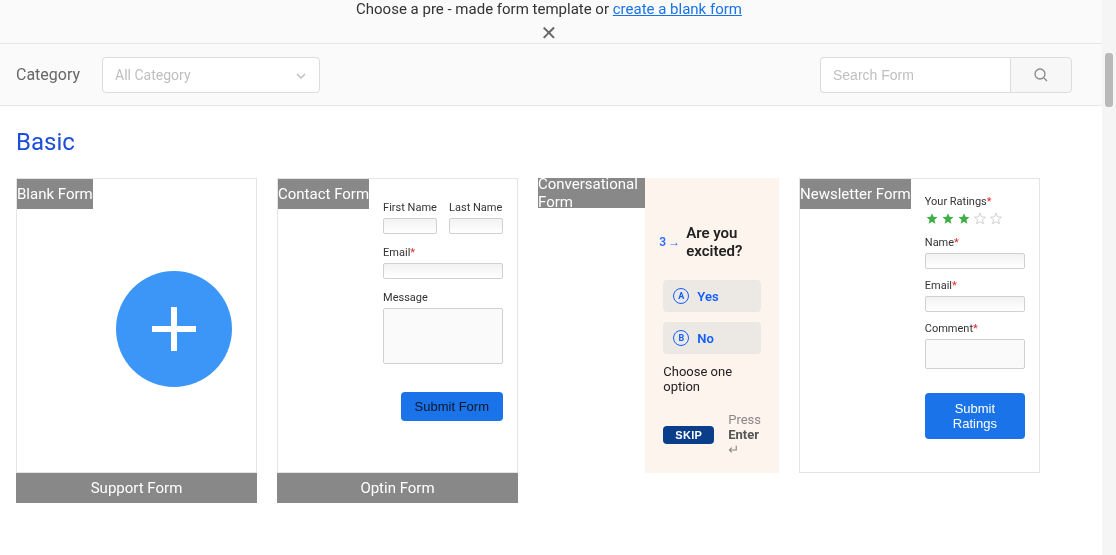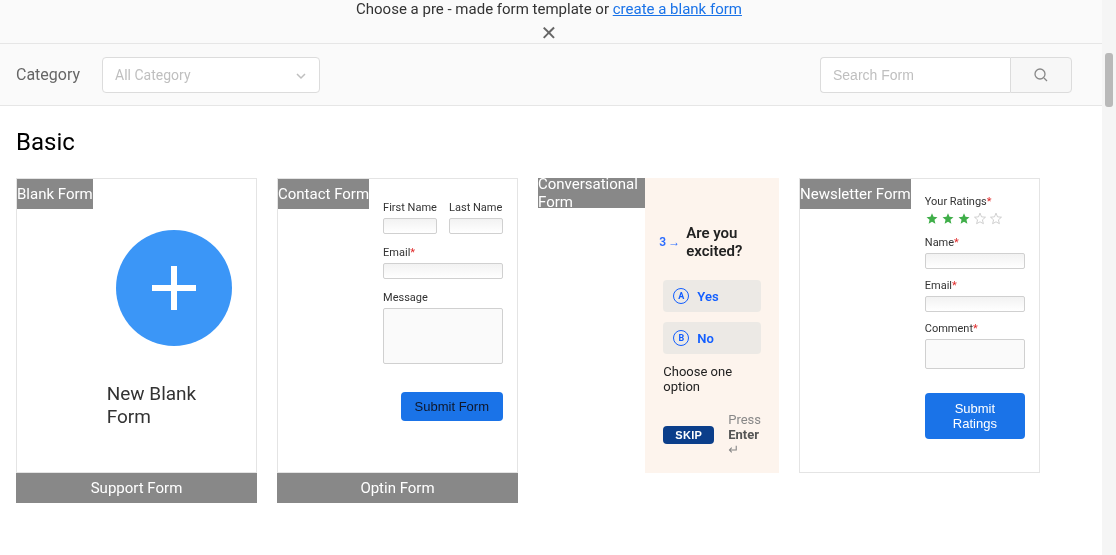--- a/index.html
+++ b/index.html
@@ -18,21 +18,21 @@
   .filter-left { display: flex; align-items: center; gap: 22px; }
   .cat-label { font-size: 16px; color: #666; }
   .cat-select { width: 218px; height: 36px; border: 1px solid #dcdcdc; border-radius: 4px; background: #fff; display: flex; align-items: center; justify-content: space-between; padding: 0 12px; font-size: 14px; color: #bfbfbf; cursor: pointer; }
   .chevron { width: 12px; height: 12px; display: inline-block; }
   .search-wrap { display: flex; }
   .search-input { width: 190px; height: 36px; border: 1px solid #dcdcdc; border-right: none; border-radius: 4px 0 0 4px; padding: 0 12px; font-size: 14px; color: #333; background: #fff; outline: none; }
   .search-input::placeholder { color: #bfbfbf; }
   .search-btn { width: 62px; height: 36px; border: 1px solid #dcdcdc; border-radius: 0 4px 4px 0; background: #f7f7f7; display: flex; align-items: center; justify-content: center; cursor: pointer; }
 
   .body-area { padding: 22px 16px 0 16px; }
-  .section-title { font-size: 24px; color: #000000; margin-bottom: 22px; font-weight: 400; }
+  .section-title { font-size: 24px; color: #1d4ed8; margin-bottom: 22px; font-weight: 400; }
   .card-grid { display: flex; gap: 20px; flex-wrap: wrap; }
   .card { width: 241px; border: 1px solid #e4e4e4; background: #fff; display: flex; flex-direction: row; }
   .card-header { height: 30px; background: #888; color: #fff; font-size: 15px; display: flex; align-items: center; justify-content: center; font-weight: 400; }
   .card-body { flex: 1; padding: 22px 14px 16px 14px; font-size: 12px; color: #333; min-height: 270px; }
   .card.tall .card-body { min-height: 281px; }
 
   
   .blank-body { display: flex; flex-direction: column; align-items: center; justify-content: center; gap: 36px; }
   .plus-circle { width: 116px; height: 116px; border-radius: 50%; background: #3b96f7; display: flex; align-items: center; justify-content: center; }
   .plus-circle svg { width: 60px; height: 60px; }
@@ -115,21 +115,20 @@
 
         <div class="card tall">
           <div class="card-header">Blank Form</div>
           <div class="card-body blank-body">
             <div class="plus-circle">
               <svg viewBox="0 0 60 60">
                   <line x1="30" y1="8" x2="30" y2="52" stroke="#fff" stroke-width="6"></line>
                   <line x1="8" y1="30" x2="52" y2="30" stroke="#fff" stroke-width="6"></line>
                 </svg>
             </div>
-            <div class="blank-label">New Blank Form</div>
           </div>
         </div>
 
         <div class="card tall">
           <div class="card-header">Contact Form</div>
           <div class="card-body">
             <div class="row2">
               <div class="fld">
                 <span class="fld-label">First Name</span>
                 <div class="fld-input"></div>

